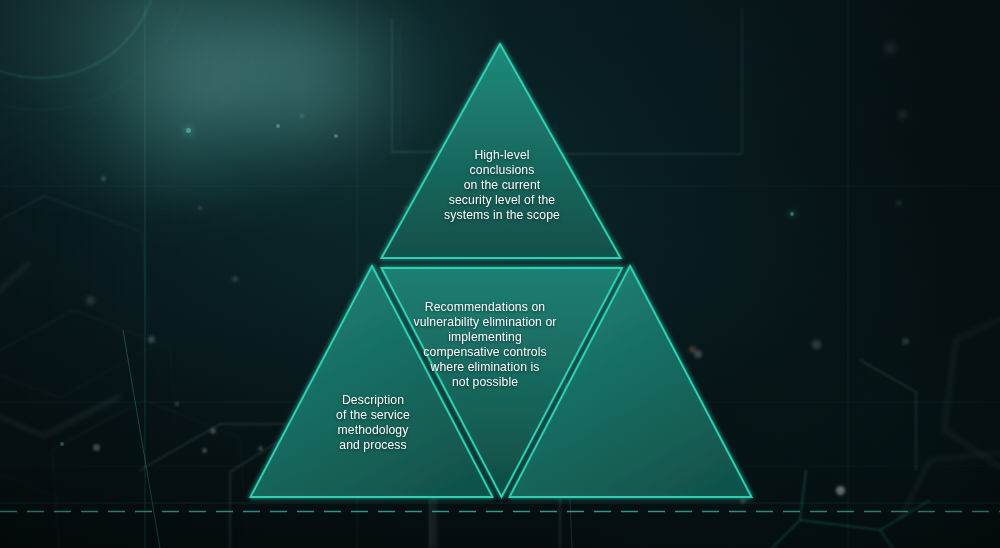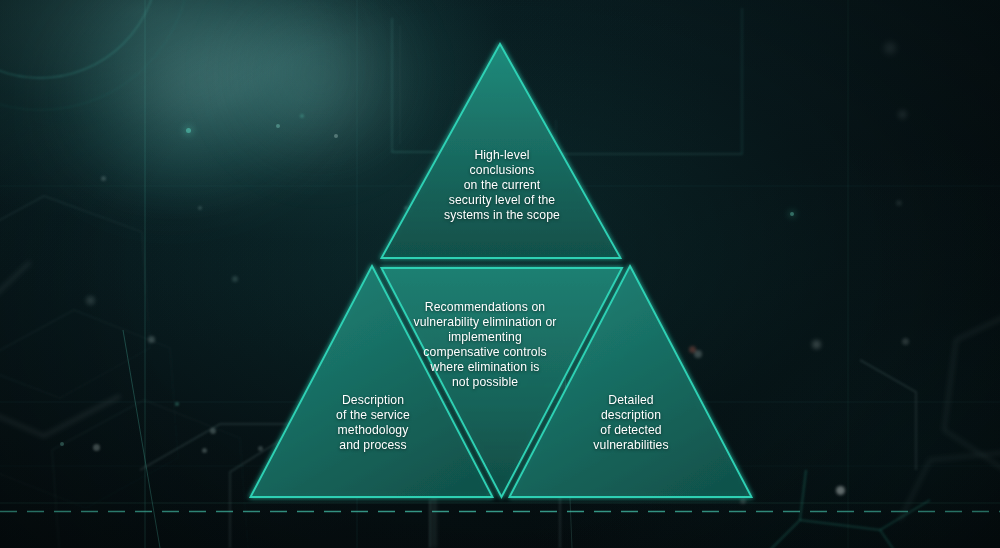--- a/index.html
+++ b/index.html
@@ -253,18 +253,14 @@
 implementing
 compensative controls
 where elimination is
 not possible</div>
 
   <div class="tri-label" id="label-left">Description
 of the service
 methodology
 and process</div>
 
-  <div class="tri-label" id="label-right">Detailed
-description
-of detected
-vulnerabilities</div>
 
 </div>
 
 </body></html>

